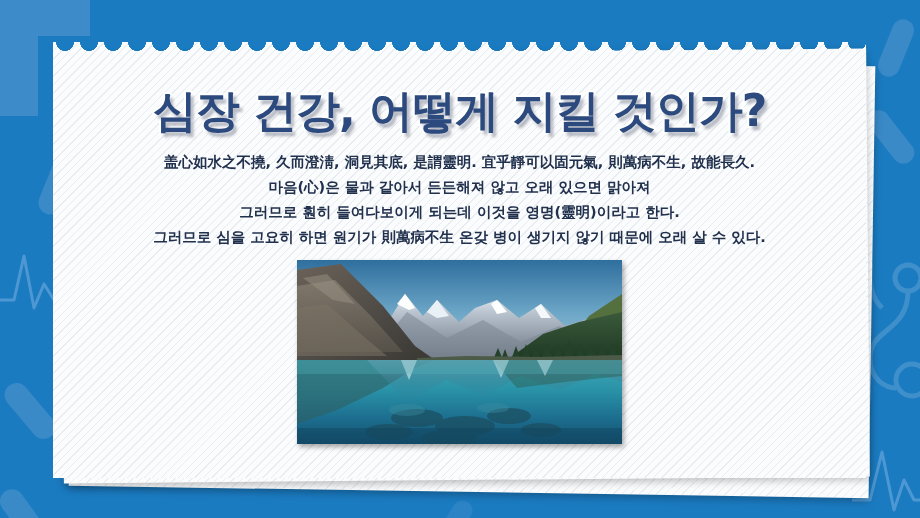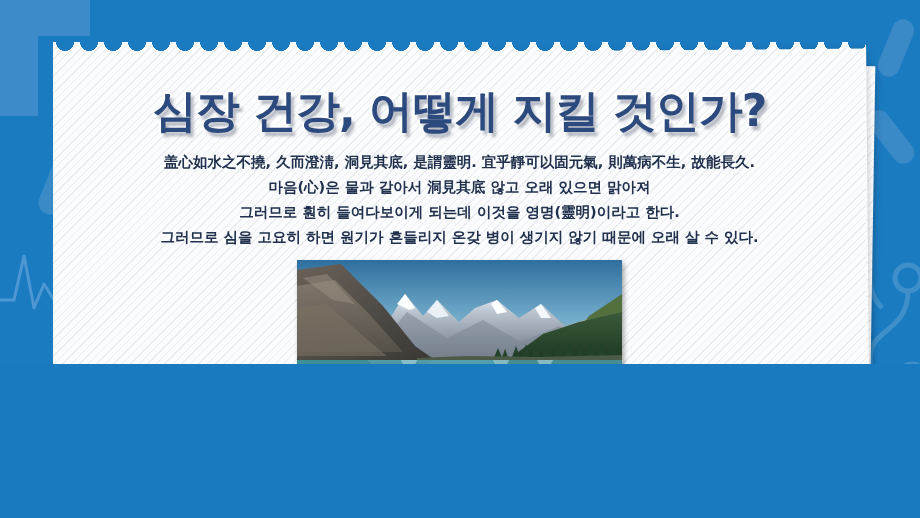--- a/index.html
+++ b/index.html
@@ -1,21 +1,21 @@
 <!DOCTYPE html>
 <html><head>
 <meta charset="utf-8">
 <style>
   html,body{margin:0;padding:0;}
   body{
     width:920px;height:518px;overflow:hidden;
     font-family:"DejaVu Sans","Liberation Sans",sans-serif;
     background:#1a7ac0;
   }
-  #stage{position:relative;width:920px;height:364px;overflow:hidden;background:#1b7bc1;}
+  #stage{position:relative;width:920px;height:518px;overflow:hidden;background:#1b7bc1;}
 
   
   .bg-base{position:absolute;inset:0;background:#1b7bc1;}
   .bg-accent-tl{position:absolute;left:0;top:0;width:38px;height:116px;background:#3d8cc9;}
   .bg-accent-tl2{position:absolute;left:38px;top:0;width:52px;height:36px;background:#3d8cc9;}
   .bg-accent-tl3{position:absolute;left:0;top:0;width:90px;height:18px;background:#3d8cc9;}
   .capsule{position:absolute;border-radius:999px;background:#3a8ac8;}
 
   .ecg{position:absolute;}
   .ecg path{fill:none;stroke:#4d97d2;stroke-width:3;stroke-linejoin:round;stroke-linecap:round;}
@@ -122,23 +122,23 @@
   <div class="sheet sheet-back1"></div>
 
   <div class="card"></div>
 
   <div class="card-inner">
 
     <div class="title">심장 건강, 어떻게 지킬 것인가?</div>
 
     <div class="body-text">
       <span class="line">盖心如水之不撓, 久而澄淸, 洞見其底, 是謂靈明. 宜乎靜可以固元氣, 則萬病不生, 故能長久.</span>
-      <span class="line">마음(心)은 물과 같아서 洞見其底 않고 오래 있으면 맑아져</span>
+      <span class="line">마음(心)은 물과 같아서 든든해져 않고 오래 있으면 맑아져</span>
       <span class="line">그러므로 훤히 들여다보이게 되는데 이것을 영명(靈明)이라고 한다.</span>
-      <span class="line">그러므로 심을 고요히 하면 원기가 흔들리지 온갖 병이 생기지 않기 때문에 오래 살 수 있다.</span>
+      <span class="line">그러므로 심을 고요히 하면 원기가 則萬病不生 온갖 병이 생기지 않기 때문에 오래 살 수 있다.</span>
     </div>
 
     <div class="photo">
       <svg viewBox="0 0 325 184" preserveAspectRatio="none">
         <defs>
           <linearGradient id="sky" x1="0" y1="0" x2="0" y2="1">
             <stop offset="0%" stop-color="#2f6f9e"></stop>
             <stop offset="55%" stop-color="#6fa8c8"></stop>
             <stop offset="100%" stop-color="#a8c8d8"></stop>
           </linearGradient>

